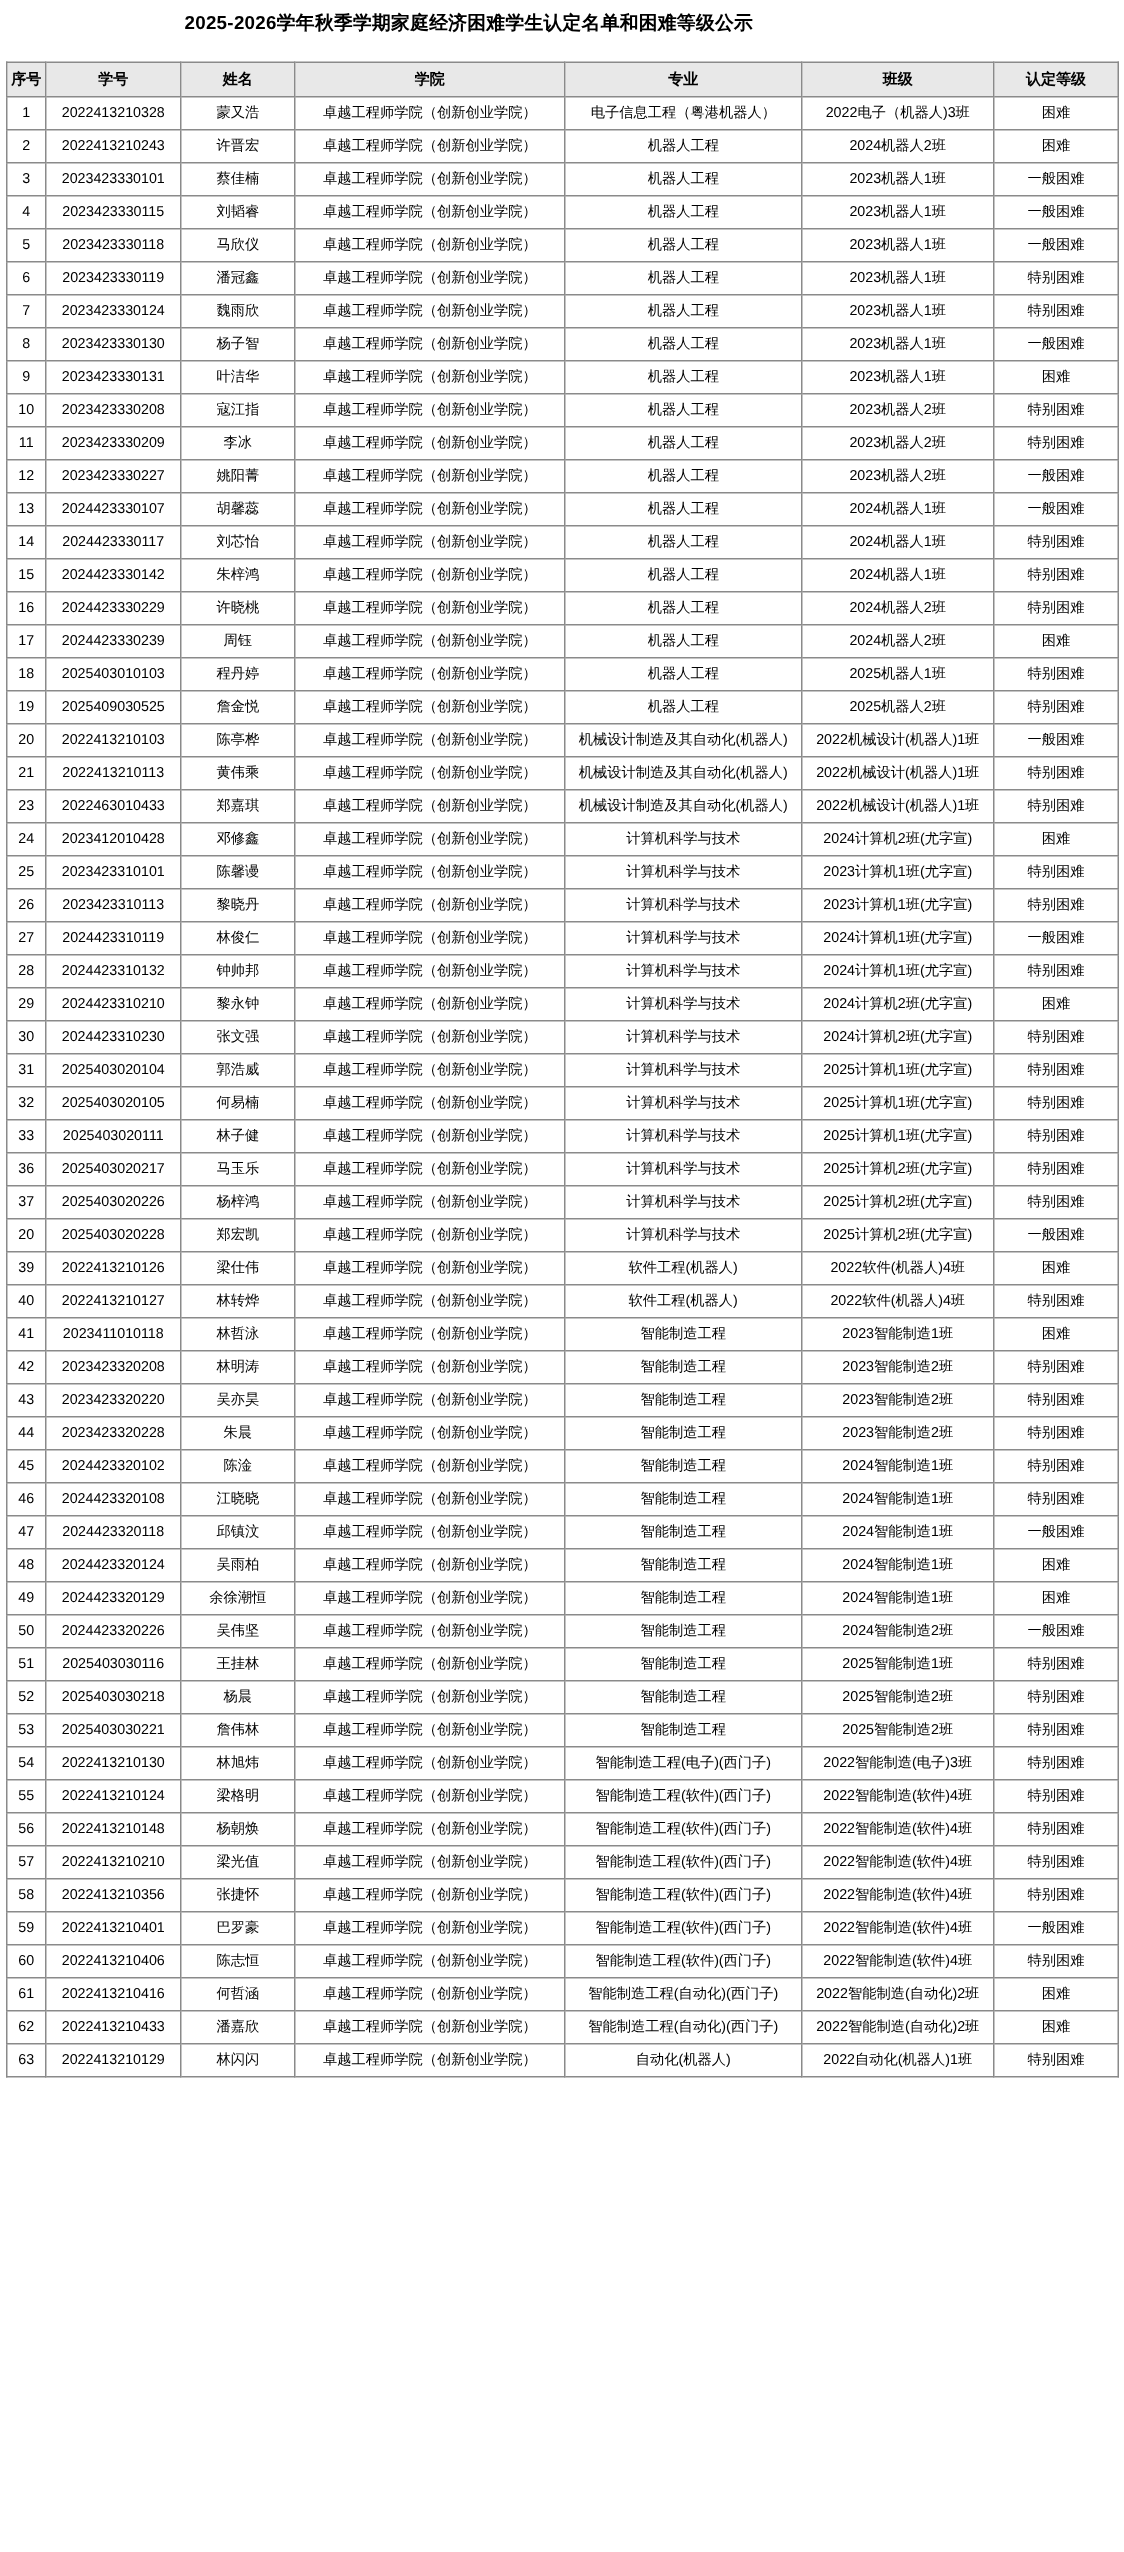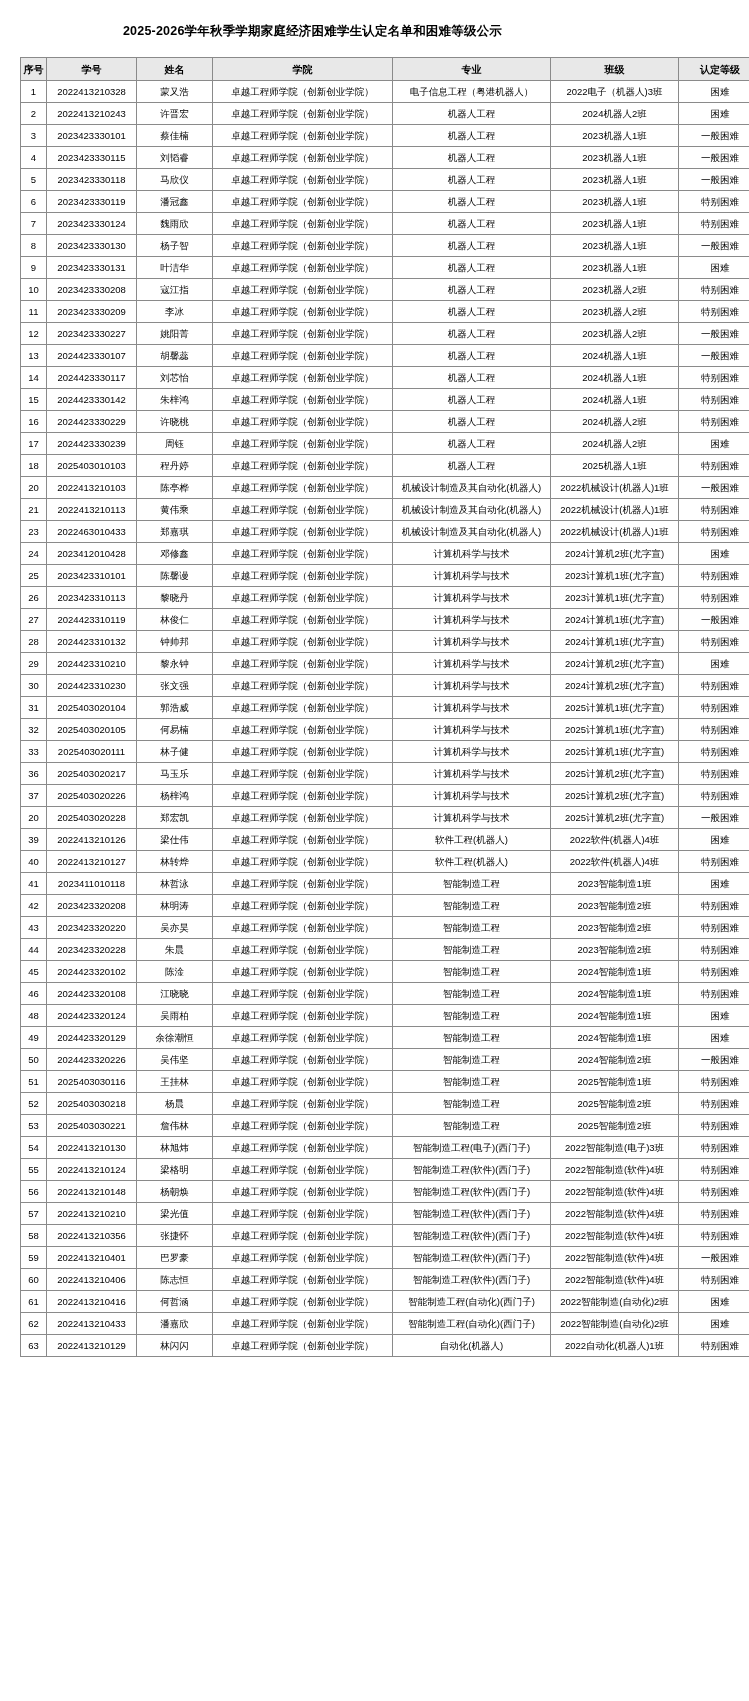--- a/index.html
+++ b/index.html
@@ -8,21 +8,21 @@
     background: #ffffff;
   }
   body {
     width: 749px;
     font-family: "Liberation Sans", sans-serif;
     color: #000000;
   }
   .page {
     width: 625px;
     box-sizing: border-box;
-    padding: 16px;
+    padding: 0;
   }
   .doc-title {
     text-align: center;
     font-size: 12.5px;
     font-weight: bold;
     padding: 7px 0 7px 0;
     letter-spacing: 0.2px;
   }
   table.grid {
     border-collapse: collapse;
@@ -243,20 +243,29 @@
         <tr>
           <td>18</td>
           <td>2025403010103</td>
           <td>程丹婷</td>
           <td>卓越工程师学院（创新创业学院）</td>
           <td>机器人工程</td>
           <td class="">2025机器人1班</td>
           <td>特别困难</td>
         </tr>
         <tr>
+          <td>19</td>
+          <td>2025409030525</td>
+          <td>詹金悦</td>
+          <td>卓越工程师学院（创新创业学院）</td>
+          <td>机器人工程</td>
+          <td class="">2025机器人2班</td>
+          <td>特别困难</td>
+        </tr>
+        <tr>
           <td>20</td>
           <td>2022413210103</td>
           <td>陈亭桦</td>
           <td>卓越工程师学院（创新创业学院）</td>
           <td class="major-sm">机械设计制造及其自动化(机器人)</td>
           <td class="class-xs">2022机械设计(机器人)1班</td>
           <td>一般困难</td>
         </tr>
         <tr>
           <td>21</td>
@@ -457,20 +466,29 @@
           <td>特别困难</td>
         </tr>
         <tr>
           <td>46</td>
           <td>2024423320108</td>
           <td>江晓晓</td>
           <td>卓越工程师学院（创新创业学院）</td>
           <td>智能制造工程</td>
           <td class="class-sm">2024智能制造1班</td>
           <td>特别困难</td>
+        </tr>
+        <tr>
+          <td>47</td>
+          <td>2024423320118</td>
+          <td>邱镇汶</td>
+          <td>卓越工程师学院（创新创业学院）</td>
+          <td>智能制造工程</td>
+          <td class="class-sm">2024智能制造1班</td>
+          <td>一般困难</td>
         </tr>
         <tr>
           <td>48</td>
           <td>2024423320124</td>
           <td>吴雨柏</td>
           <td>卓越工程师学院（创新创业学院）</td>
           <td>智能制造工程</td>
           <td class="class-sm">2024智能制造1班</td>
           <td>困难</td>
         </tr>

